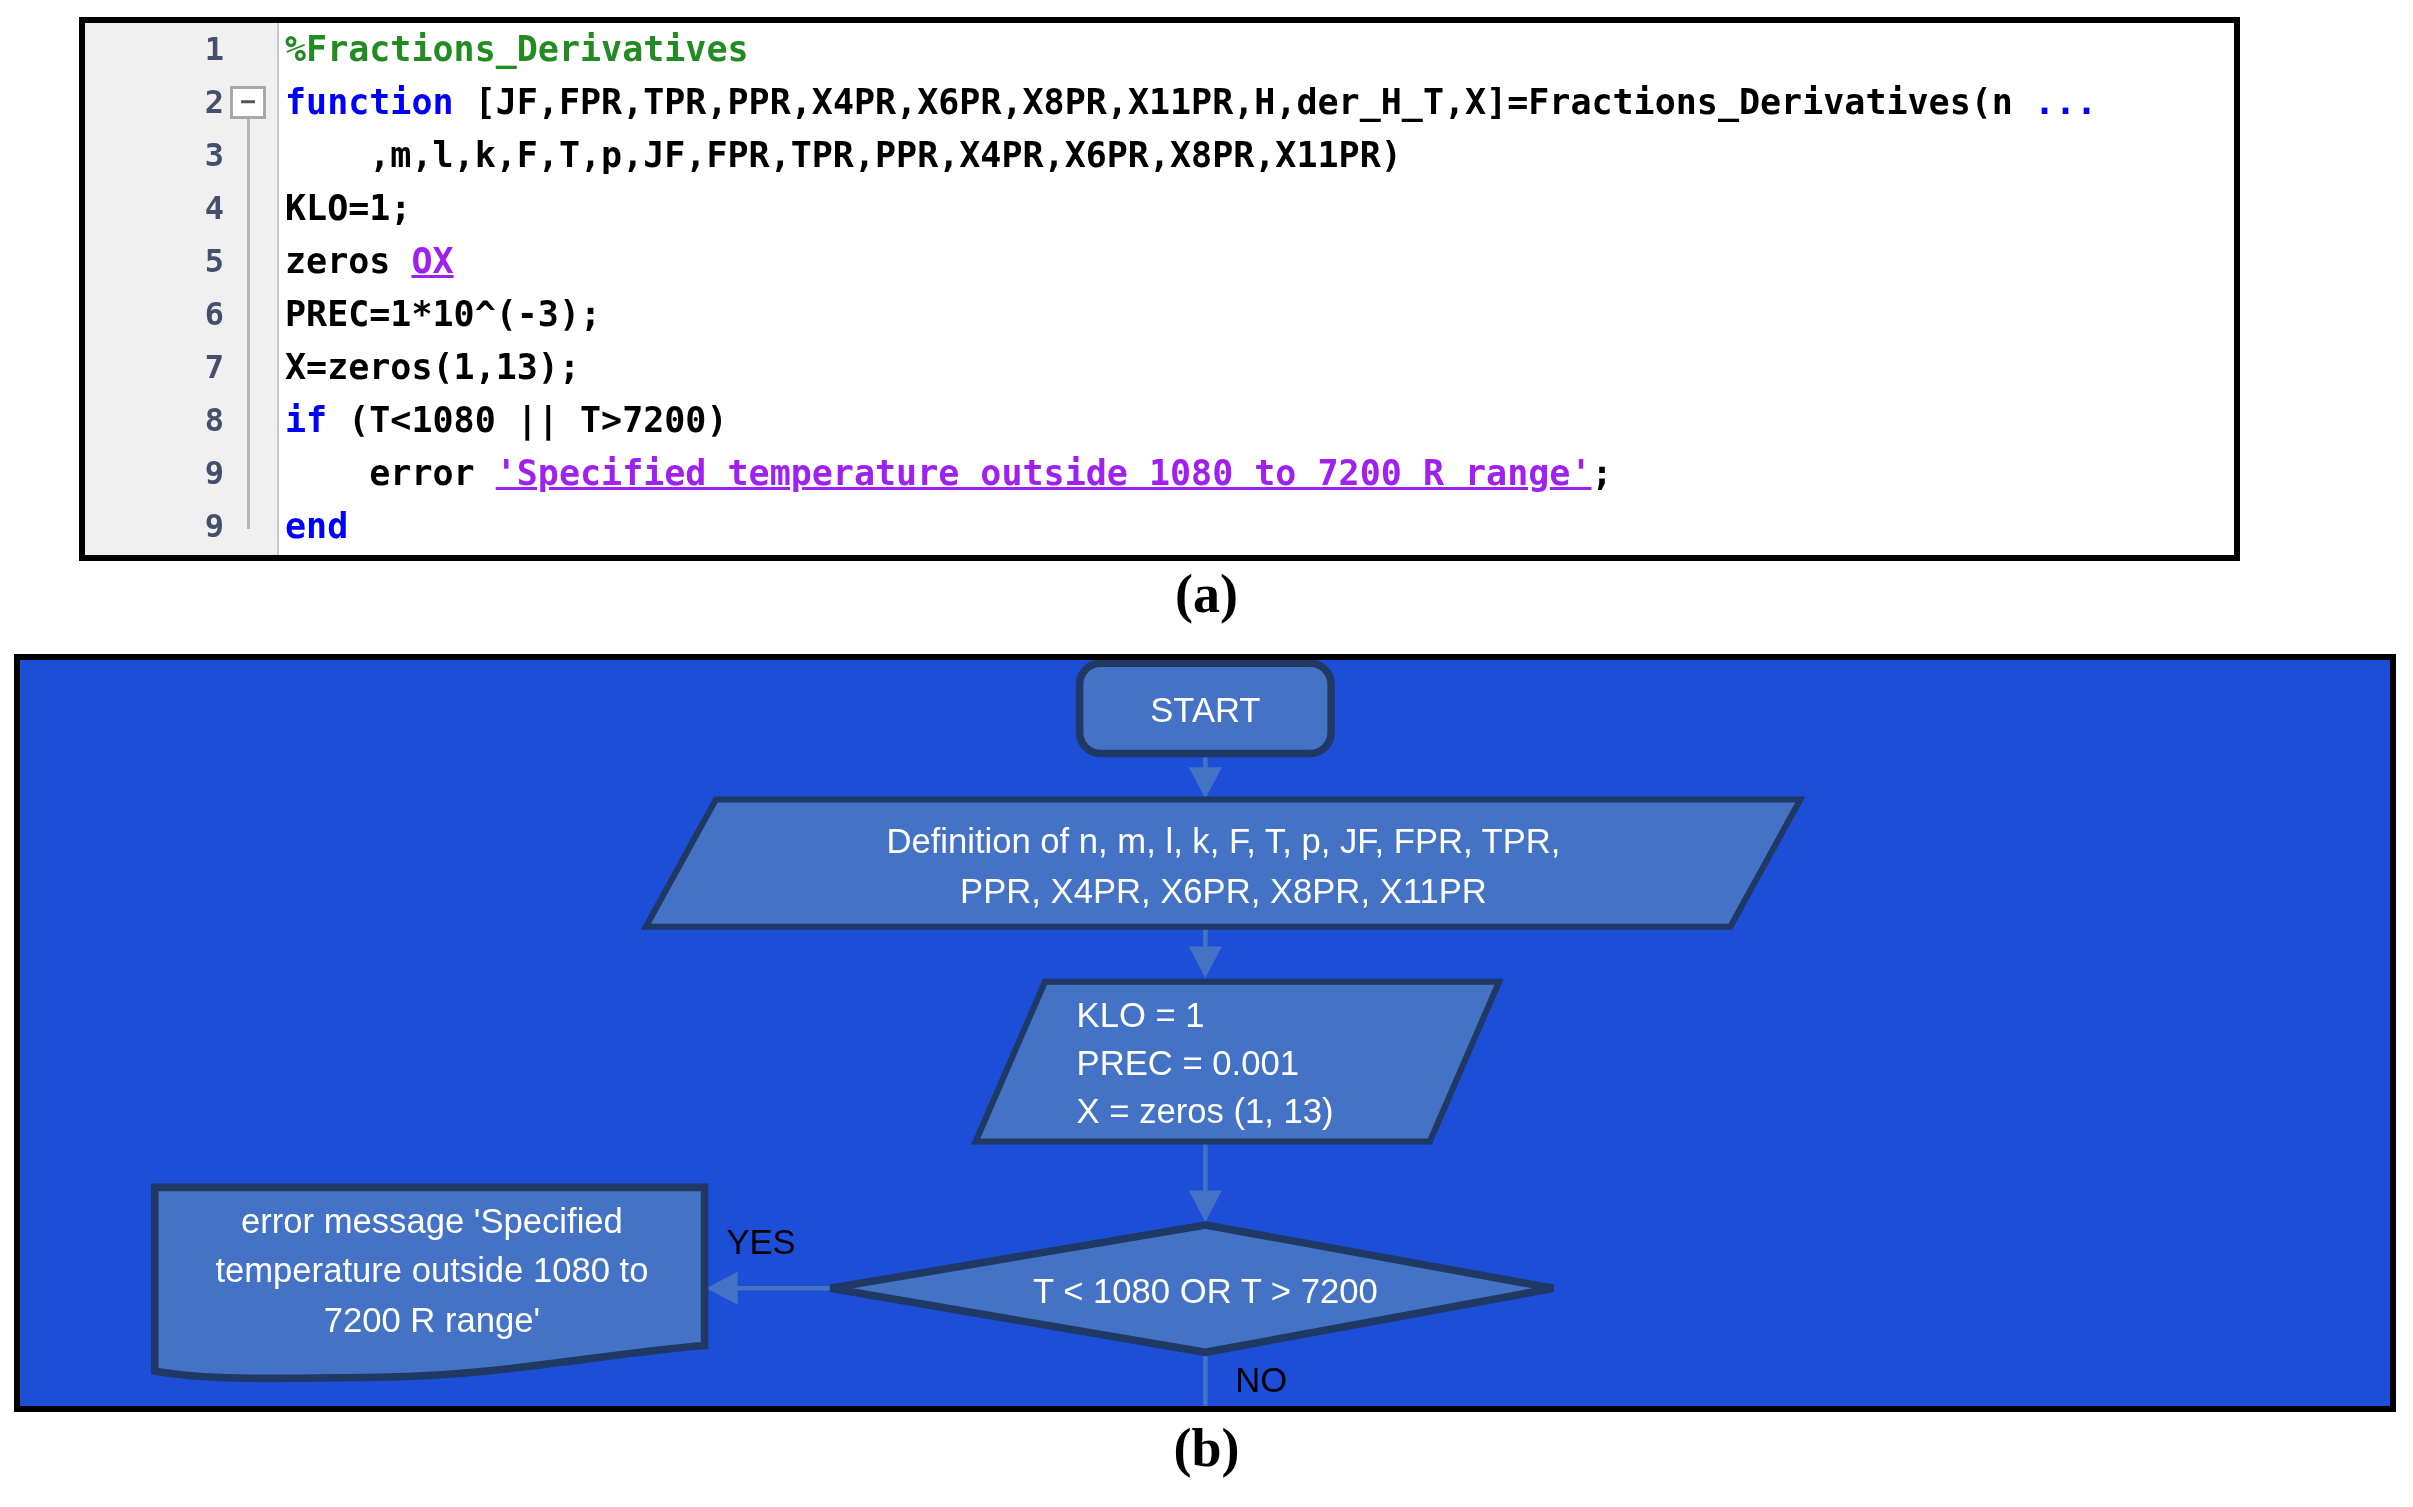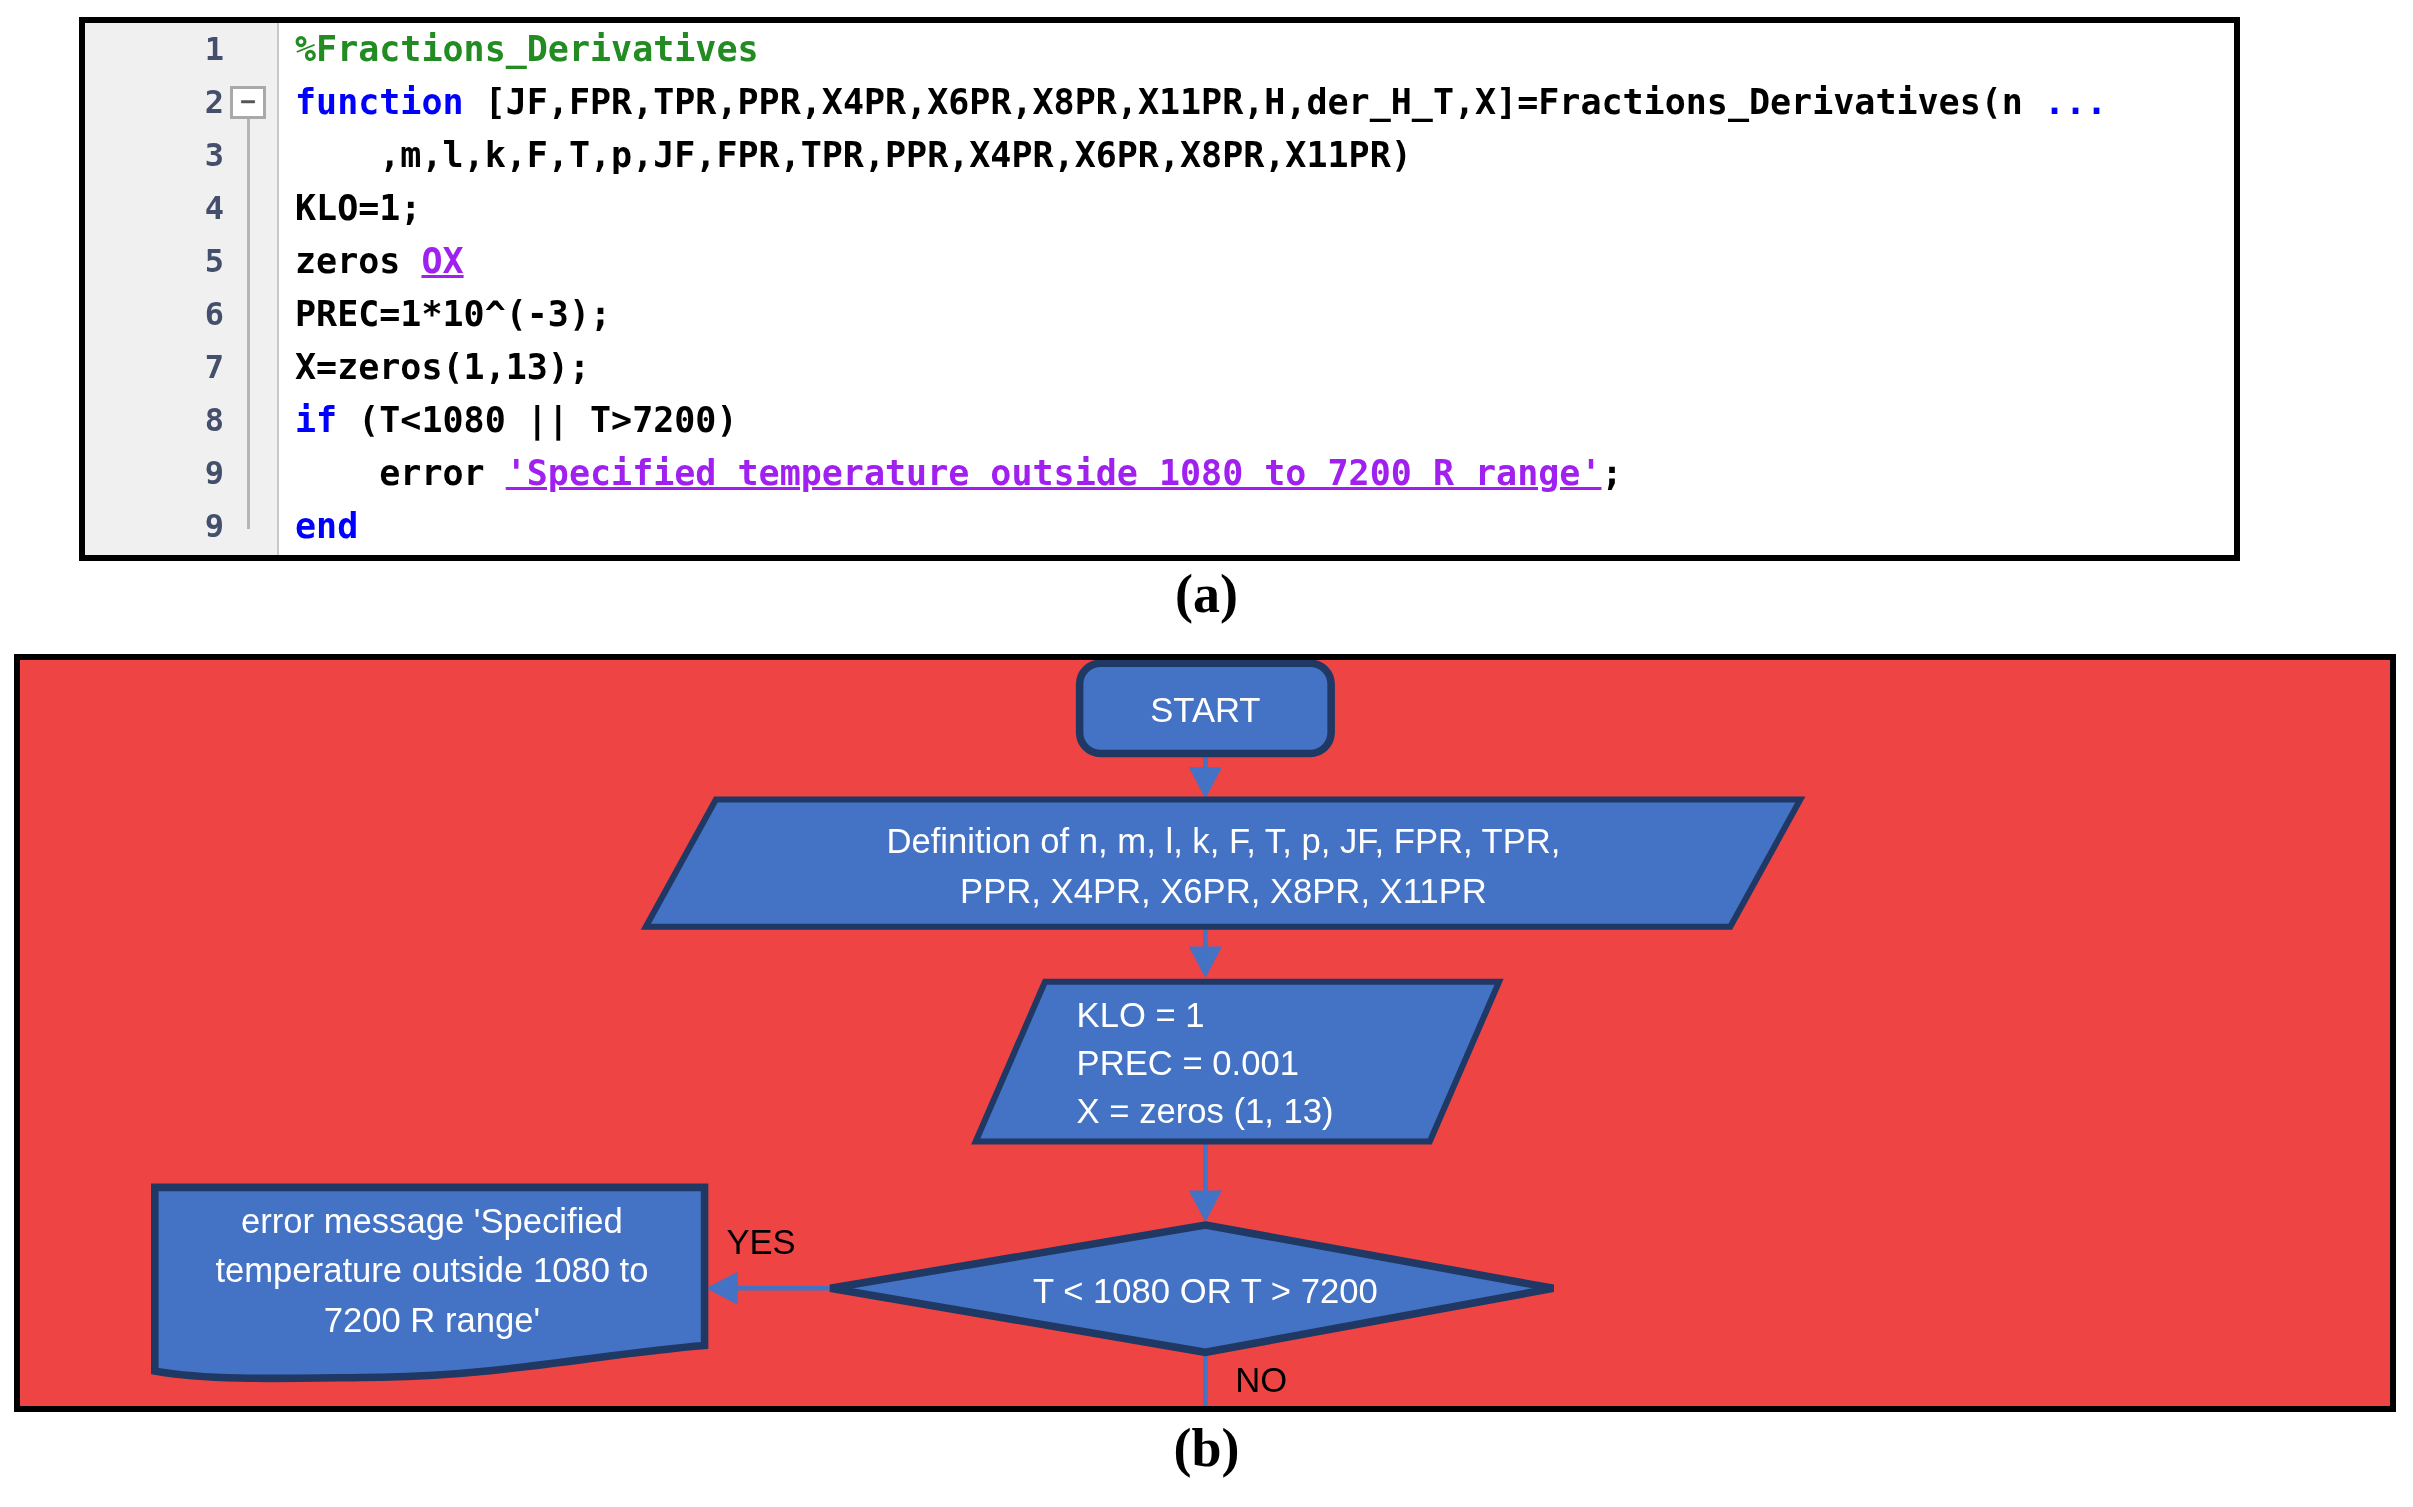--- a/index.html
+++ b/index.html
@@ -20,42 +20,42 @@
         font-family:"Liberation Sans",sans-serif;}
 
   
   .code-panel{position:absolute;left:79px;top:16.6px;width:2161px;height:544px;
               border:6px solid #000;background:#fff;box-sizing:border-box;}
   .gutter{position:absolute;left:0;top:0;bottom:0;width:192px;
           background:var(--gutter-bg);border-right:2.3px solid #C8C8C8;}
   .gutter-num{height:53px;line-height:53px;text-align:right;padding-right:53px;
               font-family:"DejaVu Sans Mono",monospace;font-weight:bold;font-size:32px;
               color:var(--gutter-text);}
-  .code-area{position:absolute;left:194px;top:0;right:0;bottom:0;padding-left:16px;overflow:hidden;}
+  .code-area{position:absolute;left:194px;top:0;right:0;bottom:0;padding-left:6px;overflow:hidden;}
   .code-line{height:53px;line-height:53px;white-space:pre;
              font-family:"DejaVu Sans Mono",monospace;font-weight:bold;font-size:35px;}
   .tok-comment{color:var(--c-comment);}
   .tok-keyword{color:var(--c-keyword);text-align:right;}
   .tok-string{color:var(--c-string);text-decoration:underline;}
   .tok-plain{color:var(--c-plain);}
   .fold-box{position:absolute;left:145px;top:63px;width:36px;height:33px;background:#fff;
             border:3px solid #A9A9A9;box-sizing:border-box;text-align:center;
             line-height:25.6px;font-family:"DejaVu Sans Mono",monospace;font-weight:bold;
             font-size:25.6px;color:#555;cursor:pointer;}
   .fold-line{position:absolute;left:162px;top:96px;width:3px;height:410px;background:#B5B5B5;}
 
   
   .caption{position:absolute;left:0;width:100%;text-align:center;
            font-family:"Liberation Serif",serif;font-weight:bold;font-size:54px;color:#000;}
   .caption-a{top:563px;}
   .caption-b{top:1417px;}
 
   
   .flow-panel{position:absolute;left:13.6px;top:654px;width:2382px;height:758px;
-              border:6px solid #000;box-sizing:border-box;background:#ef4444;}
+              border:6px solid #000;box-sizing:border-box;background:#1d4ed8;}
   .conn{stroke:var(--conn);stroke-width:6;fill:none;}
   .connfill{fill:var(--conn);stroke:none;}
   .shape{fill:var(--flow-fill);stroke:var(--flow-border);stroke-width:8;}
   .shape-thick{fill:var(--flow-fill);stroke:var(--flow-border);stroke-width:10;}
   text.ftext{fill:var(--flow-text);font-family:"Liberation Sans",sans-serif;font-size:46px;
              text-anchor:middle;dominant-baseline:central;}
   text.ftext-left{fill:var(--flow-text);font-family:"Liberation Sans",sans-serif;font-size:46px;
              text-anchor:start;dominant-baseline:central;}
   text.flabel{fill:var(--label);font-family:"Liberation Sans",sans-serif;font-size:46px;
              text-anchor:middle;dominant-baseline:central;}

